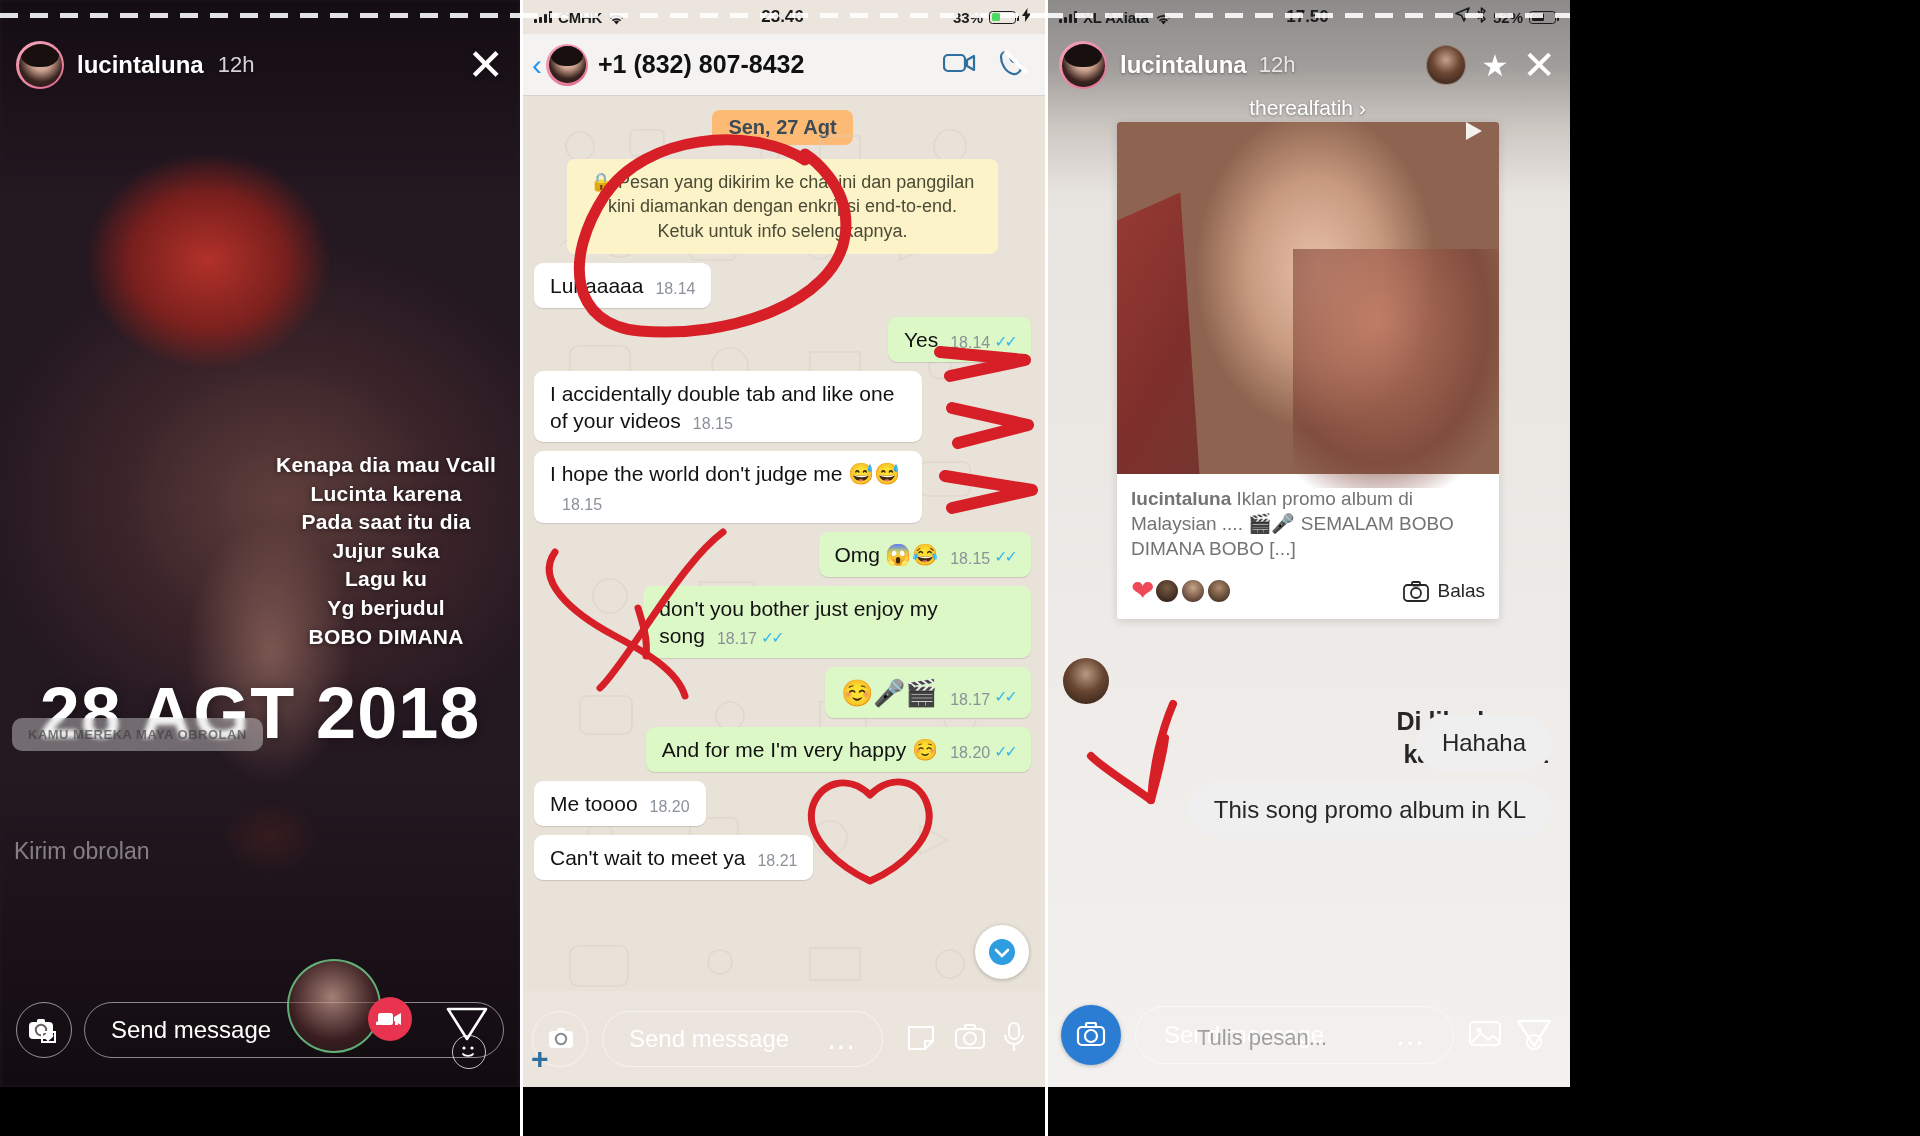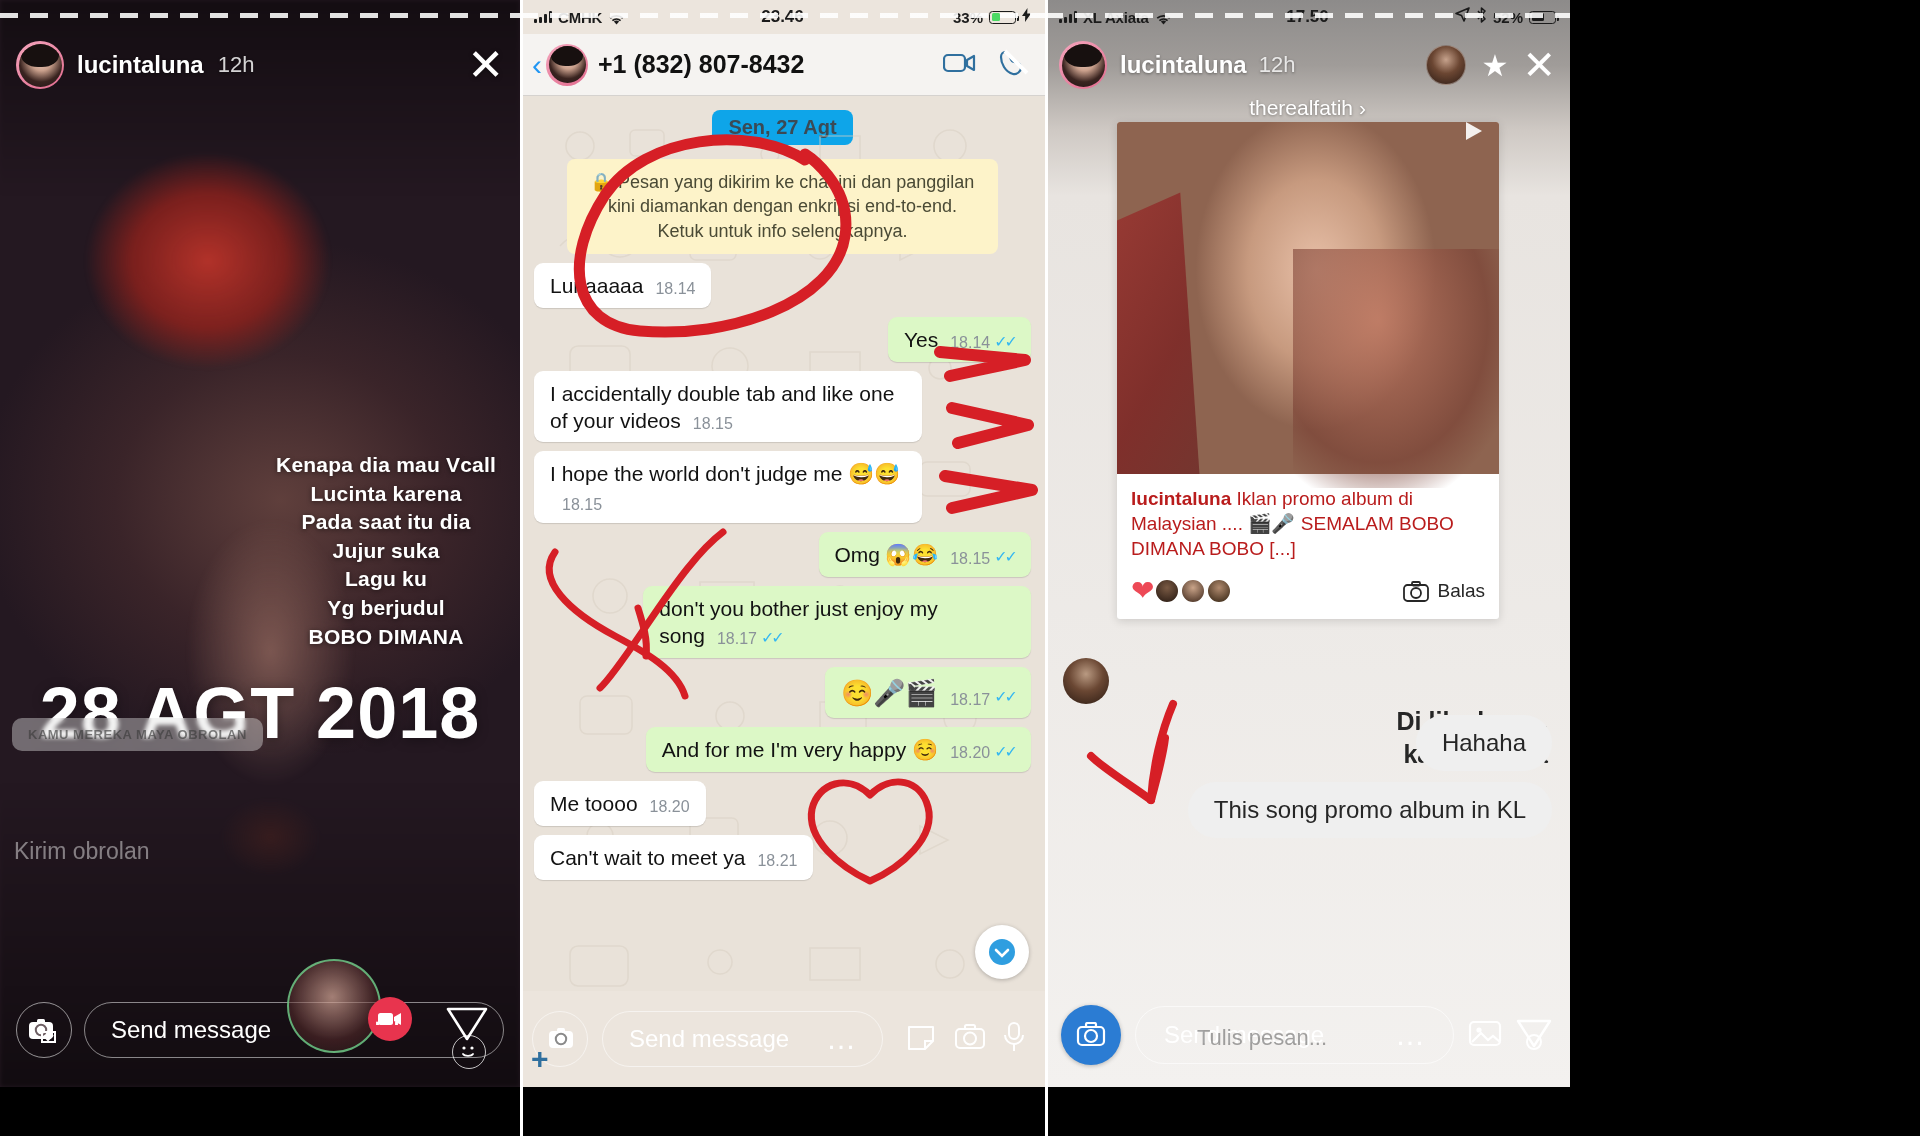--- a/index.html
+++ b/index.html
@@ -110,21 +110,21 @@
   .wa { position:absolute; inset:0; background:#ece5dd; }
   .wa-head { position:absolute; top:34px; left:0; right:0; height:62px;
     background:#f5f3f1; display:flex; align-items:center; padding:0 12px; z-index:20;
     border-bottom:1px solid #d5d2cf; }
   .wa-back { color:#2196f3; font-size:30px; line-height:0.6; margin-right:4px; }
   .wa-num { font-size:25px; font-weight:bold; color:#111; margin-left:10px; }
   .wa-icons { margin-left:auto; display:flex; align-items:center; gap:22px; }
   .wa-body { position:absolute; top:96px; left:0; right:0; bottom:96px;
     background:#e9e2d9; overflow:hidden; }
   .wa-doodle { position:absolute; inset:0; opacity:.5; }
-  .datechip { margin:14px auto 8px; width:fit-content; background:#0ea5e9;
+  .datechip { margin:14px auto 8px; width:fit-content; background:#fdba74;
     color:#3b4a55; font-size:20px; font-weight:bold; padding:6px 16px;
     border-radius:8px; }
   .e2e { margin:14px auto 0; width:82%; background:#fdf3c9; color:#4a4a35;
     font-size:18px; line-height:1.35; text-align:center; padding:11px 16px;
     border-radius:8px; position:relative; }
   .bub { max-width:78%; padding:10px 16px 8px; border-radius:9px; margin:9px 0 0;
     font-size:21px; color:#121212; line-height:1.28; position:relative;
     box-shadow:0 1px 1px rgba(0,0,0,.13); display:inline-block; }
   .row { display:flex; padding:0 14px; }
   .row.l { justify-content:flex-start; }
@@ -163,21 +163,21 @@
   .post-media { width:100%; height:352px; position:relative;
     background:
       radial-gradient(ellipse 150px 200px at 52% 42%, #e8c0a8 0%, #c79a7f 45%, #8e6450 80%),
       linear-gradient(150deg,#efe7df 0%,#ddd0c4 40%,#b89c86 100%); }
   .post-media::before { content:""; position:absolute; left:0; top:0; width:36%; height:100%;
     background:linear-gradient(120deg, rgba(160,58,52,.92) 0%, rgba(125,40,38,.88) 55%, rgba(90,28,28,.6) 100%);
     clip-path:polygon(0 28%, 46% 20%, 60% 100%, 0 100%); }
   .post-media::after { content:""; position:absolute; right:-2%; bottom:-4%; width:56%; height:68%;
     background:radial-gradient(ellipse at 40% 30%, rgba(190,120,98,.85), rgba(120,62,50,.6) 60%, rgba(0,0,0,0) 80%); }
   .play-tri { position:absolute; right:10px; top:-8px; z-index:14; }
-  .post-cap { padding:12px 14px 10px; font-size:19px; line-height:1.32; color:#b91c1c; }
+  .post-cap { padding:12px 14px 10px; font-size:19px; line-height:1.32; color:#737373; }
   .post-cap b { font-weight:bold; }
   .post-actions { display:flex; align-items:center; padding:6px 14px 14px; gap:8px; }
   .heart-red { color:#ed4956; font-size:28px; line-height:1; }
   .mini-av { width:26px; height:26px; border-radius:50%; border:2px solid #fff;
     margin-left:-8px; }
   .balas { margin-left:auto; display:flex; align-items:center; gap:8px;
     color:#262626; font-size:19px; cursor:pointer; }
   .sender-av { position:absolute; left:18px; top:658px; width:46px; height:46px;
     border-radius:50%; z-index:14;
     background:radial-gradient(circle at 50% 35%, #b99a82 0%, #6a4733 45%, #2a1a12 100%); }

